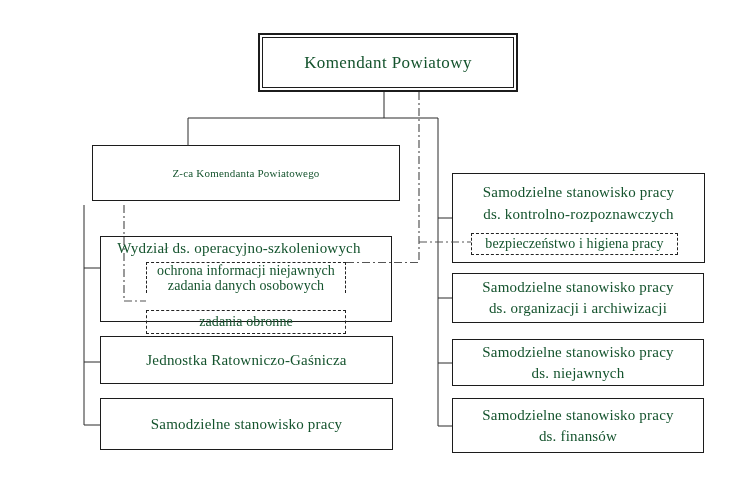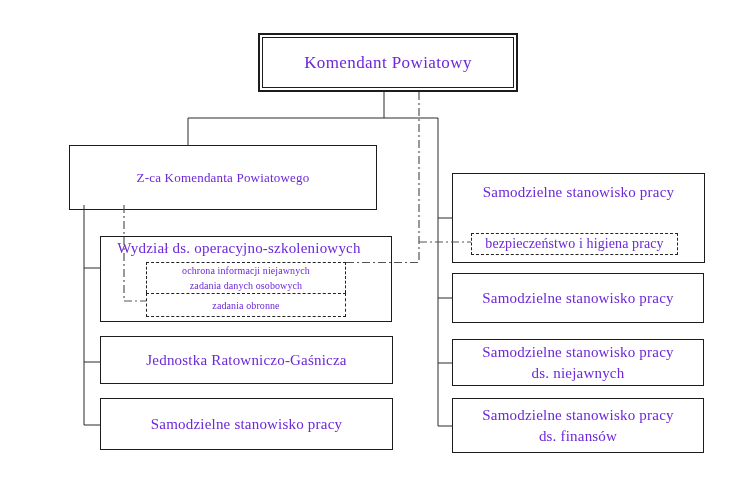--- a/index.html
+++ b/index.html
@@ -2,21 +2,21 @@
 <html><head>
 <meta charset="utf-8">
 <style>
   html, body { margin: 0; padding: 0; background: #fff; }
   #canvas {
     position: relative;
     width: 740px;
     height: 482px;
     background: #ffffff;
     font-family: "Liberation Serif", "DejaVu Serif", serif;
-    color: #6d28d9;
+    color: #14532d;
     overflow: hidden;
   }
   #connectors {
     position: absolute;
     left: 0; top: 0;
     width: 740px; height: 482px;
     z-index: 3;
     pointer-events: none;
   }
   .box {
@@ -42,46 +42,46 @@
   }
   #root-box .inner {
     position: absolute;
     left: 2px; top: 2px; right: 2px; bottom: 2px;
     border: 1px solid #1c1c1c;
     display: flex; align-items: center; justify-content: center;
     font-size: 17px;
     letter-spacing: 0.4px;
   }
 
-  #deputy-box   { left: 69px;  top: 145px; width: 308px; height: 65px; font-size: 13px; }
+  #deputy-box   { left: 92px;  top: 145px; width: 308px; height: 56px; font-size: 11px; }
 
   #wydzial-box  { left: 100px; top: 236px; width: 292px; height: 86px;
                   justify-content: flex-start; font-size: 15px; }
   #wydzial-box .title { margin-top: 3px; padding-right: 14px; }
 
   .dashed-box {
     position: absolute;
     box-sizing: border-box;
     display: flex;
     flex-direction: column;
     align-items: center;
     justify-content: center;
     text-align: center;
     z-index: 2;
     background: transparent;
-    font-size: 10px;
+    font-size: 14px;
     letter-spacing: 0.1px;
   }
   #tasks-top-box {
     left: 146px; top: 262px; width: 200px; height: 31px;
     border: 1px dashed #222; border-bottom: none;
     line-height: 15px;
   }
   #tasks-bottom-box {
-    left: 146px; top: 293px; width: 200px; height: 24px;
+    left: 146px; top: 310px; width: 200px; height: 24px;
     border: 1px dashed #222;
   }
   #bhp-box {
     left: 471px; top: 233px; width: 207px; height: 22px;
     border: 1px dashed #222;
     font-size: 14px;
   }
 
   #jednostka-box { left: 100px; top: 336px; width: 293px; height: 48px; font-size: 15px; line-height: 20px; }
   #kwater-box    { left: 100px; top: 398px; width: 293px; height: 52px; font-size: 15px; line-height: 20px; }
@@ -148,27 +148,29 @@
   <div id="jednostka-box" class="box">
     <span class="line">Jednostka Ratowniczo-Gaśnicza</span>
   </div>
 
   <div id="kwater-box" class="box">
     <span class="line">Samodzielne stanowisko pracy</span>
   </div>
 
   <div id="kontrolno-box" class="box">
     <span class="line pad">Samodzielne stanowisko pracy</span>
+    <span class="line">ds. kontrolno-rozpoznawczych</span>
   </div>
   <div id="bhp-box" class="dashed-box">
     <span class="line">bezpieczeństwo i higiena pracy</span>
   </div>
 
   <div id="organizacja-box" class="box">
     <span class="line">Samodzielne stanowisko pracy</span>
+    <span class="line">ds. organizacji i archiwizacji</span>
   </div>
 
   <div id="kadry-box" class="box">
     <span class="line">Samodzielne stanowisko pracy</span>
     <span class="line">ds. niejawnych</span>
   </div>
 
   <div id="finanse-box" class="box">
     <span class="line">Samodzielne stanowisko pracy</span>
     <span class="line">ds. finansów</span>

